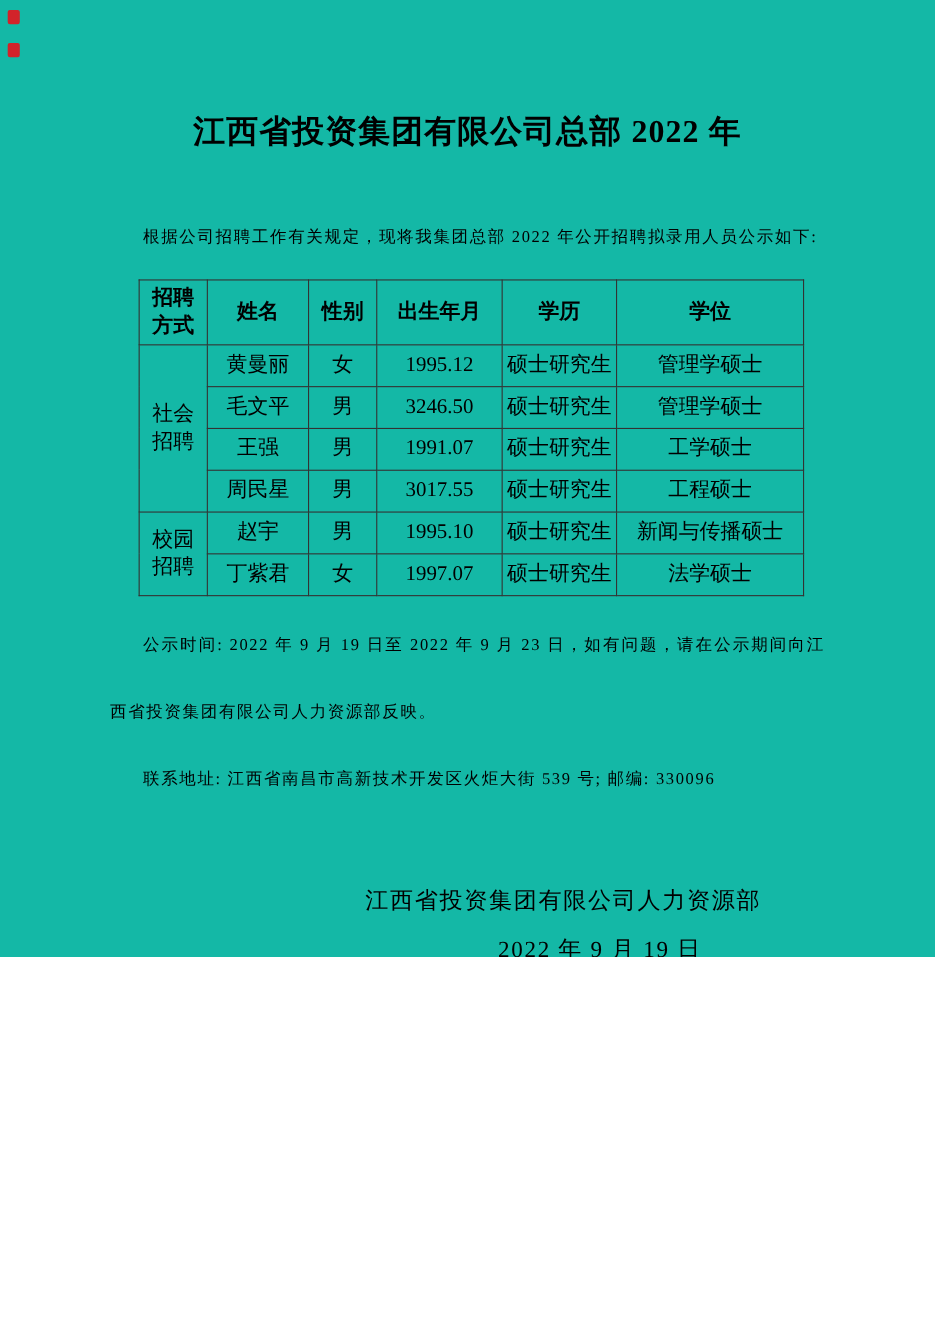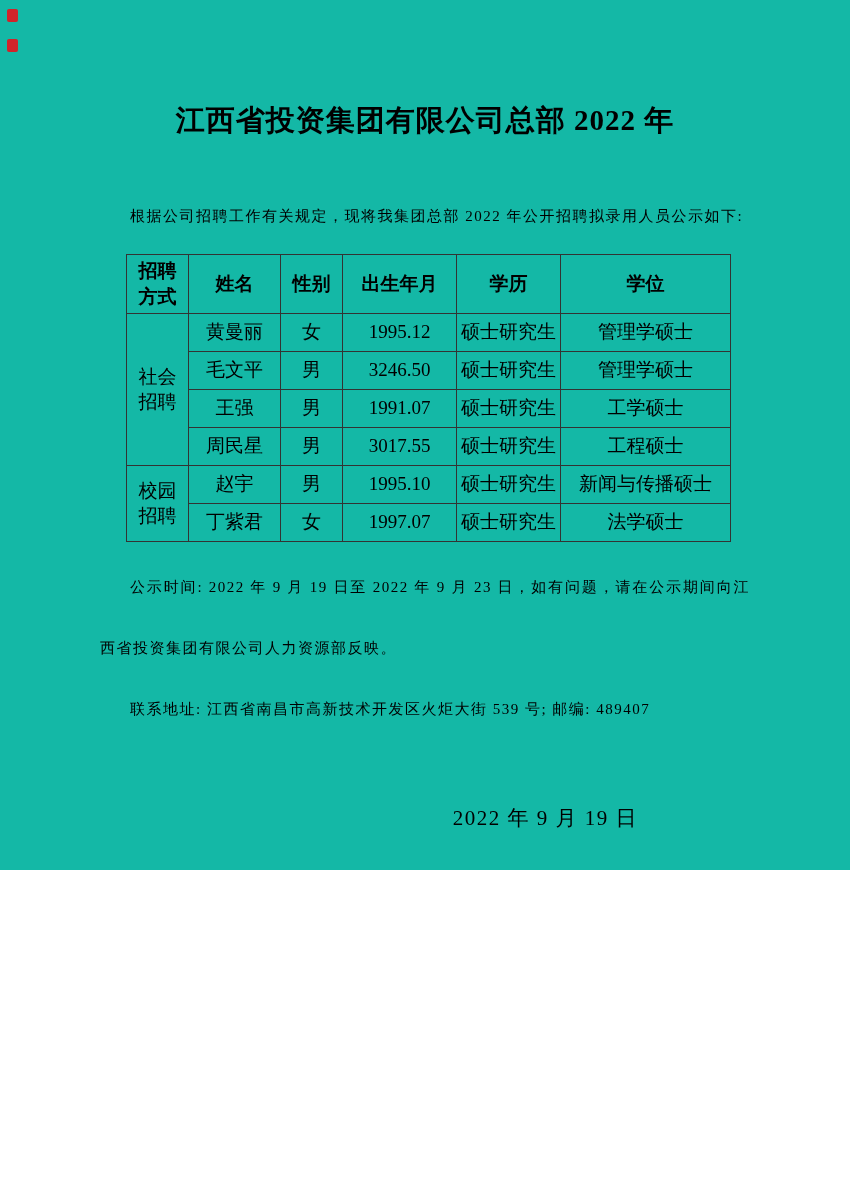--- a/index.html
+++ b/index.html
@@ -153,20 +153,21 @@
           <td>丁紫君</td>
           <td>女</td>
           <td>1997.07</td>
           <td>硕士研究生</td>
           <td>法学硕士</td>
         </tr>
       </tbody>
     </table>
 
     <p class="para indent after-table">公示时间: 2022 年 9 月 19 日至 2022 年 9 月 23 日，如有问题，请在公示期间向江西省投资集团有限公司人力资源部反映。</p>
-    <p class="para indent">联系地址: 江西省南昌市高新技术开发区火炬大街 539 号; 邮编: 489407</p>
+    <p class="para indent">联系地址: 江西省南昌市高新技术开发区火炬大街 539 号; 邮编: 330096</p>
 
     <div class="sig-block">
+      <p class="sig-line sig-name">江西省投资集团有限公司人力资源部</p>
       <p class="sig-line sig-date">2022 年 9 月 19 日</p>
     </div>
 
   </div>
 </div>
 
 </body></html>

